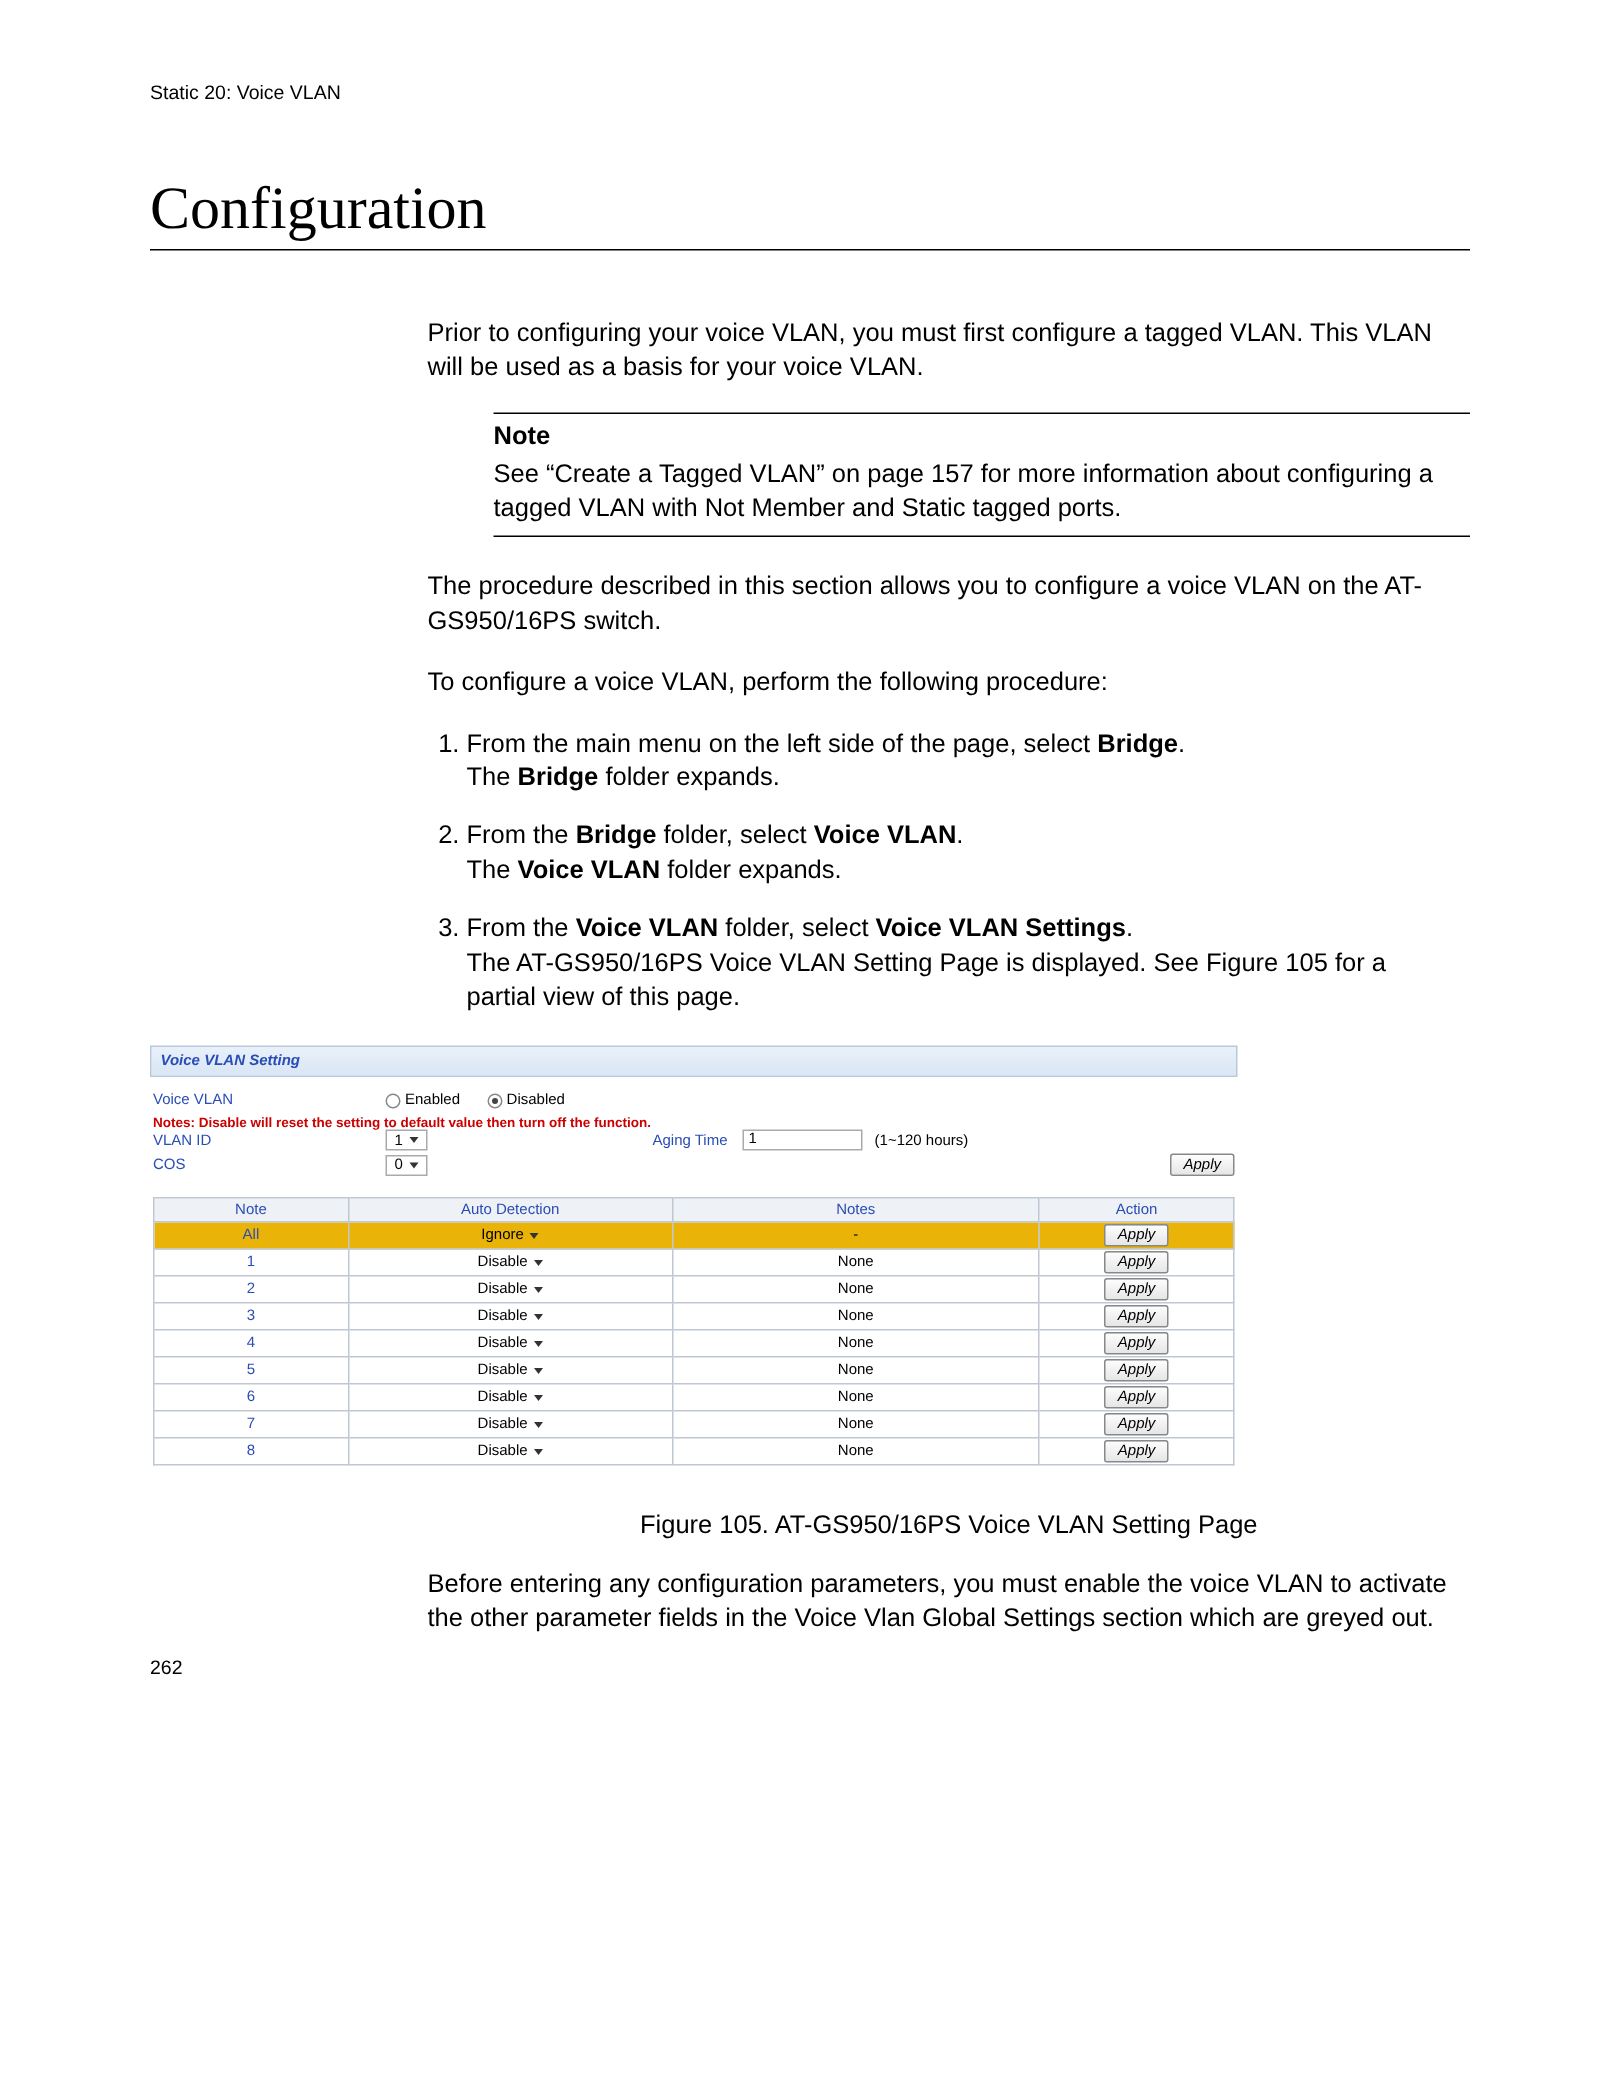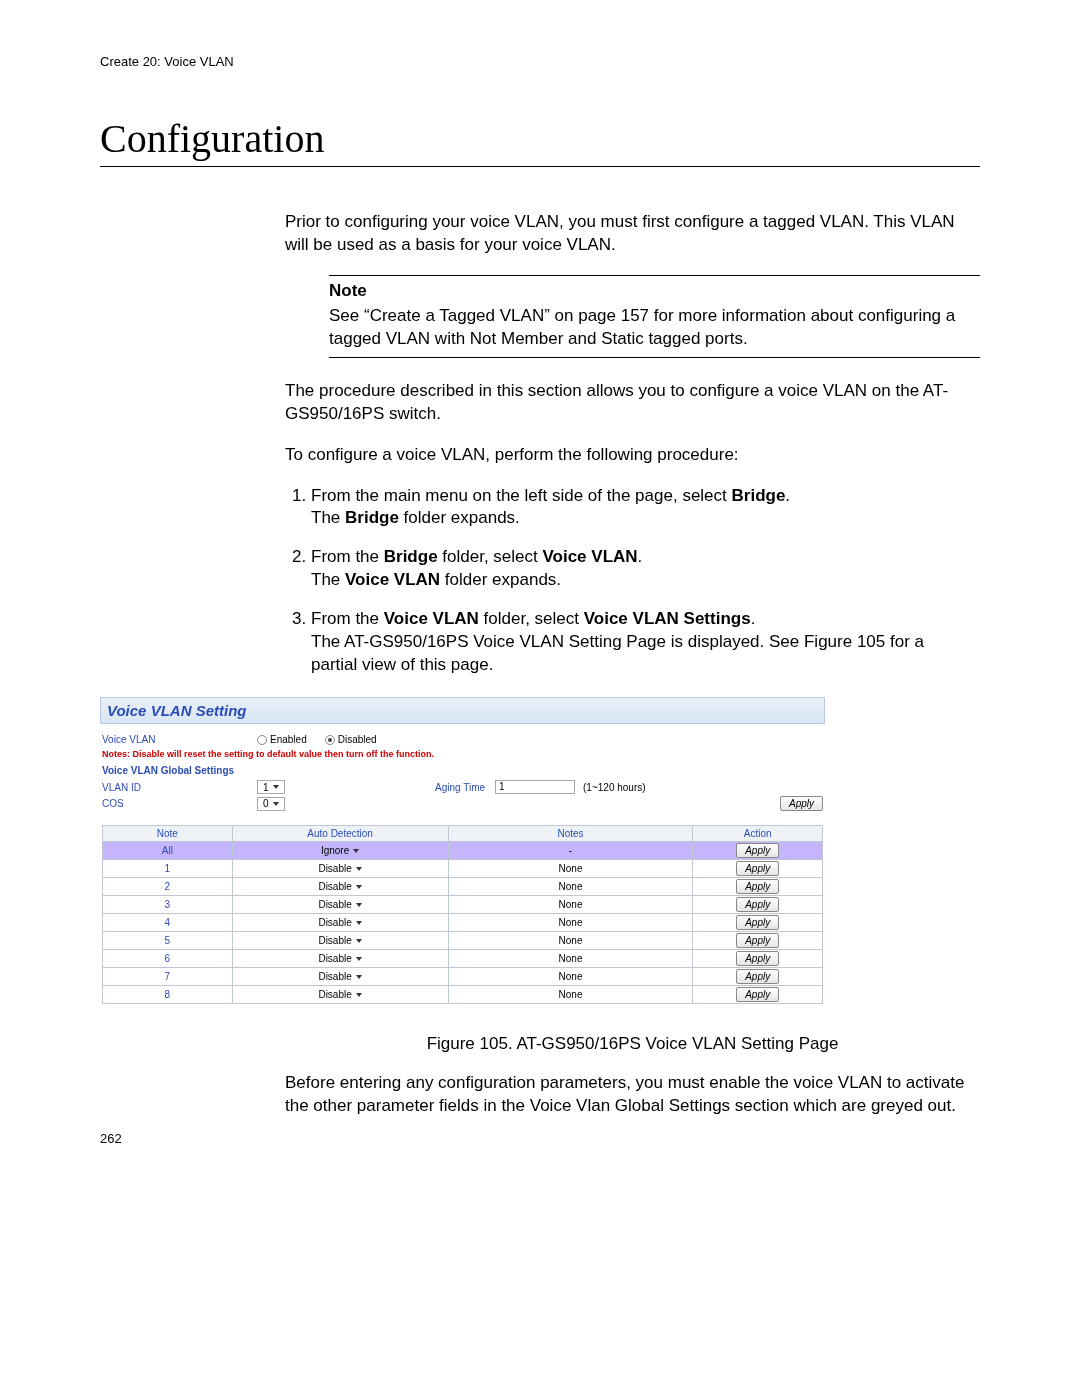--- a/index.html
+++ b/index.html
@@ -67,21 +67,21 @@
     font-size: 10px;
     color: #000;
   }
   .shot-header {
     background: linear-gradient(#e9f0f9, #d9e6f5);
     border: 1px solid #b9c8dc;
     padding: 4px 6px;
     font-style: italic;
     font-weight: bold;
     color: #2a4db5;
-    font-size: 15px;
+    font-size: 10px;
   }
   .shot-area {
     border: none;
     padding: 6px 2px;
   }
   .row-line { display: flex; align-items: center; margin: 4px 0; }
   .lbl-blue { color: #2a4db5; min-width: 155px; font-size: 10px;}
   .lbl-blue-b { color: #2a4db5; font-weight: bold; font-size: 10px; margin:6px 0 4px 0;}
   .radio {
     width: 10px; height: 10px; border: 1px solid #888;
@@ -127,39 +127,39 @@
   }
   table.port-tbl th {
     background:#eef1f5; color:#2a4db5; font-weight:normal;
     border:1px solid #bfc7d2; padding:2px 4px; text-align:center;
   }
   table.port-tbl td {
     border:1px solid #bfc7d2; padding:1px 4px; text-align:center;
     color:#000;
   }
   table.port-tbl td.port-col { color:#2a4db5; }
-  table.port-tbl tr.allrow td { background:#c4b5fd; }
+  table.port-tbl tr.allrow td { background:#eab308; }
   .cell-select {
     display:inline-flex; align-items:center; font-size:10px;
   }
   .cell-select .caret { margin-left:4px; }
 
   .fig-caption {
     text-align:center; font-size:17px; margin:22px 0 18px 0;
     margin-left:185px;
   }
   .pagenum {
     position:absolute; bottom:30px; left:100px; font-size:13px;
   }
 </style>
 </head>
 <body>
 
 <div class="page">
-  <div class="chapter-line">Create 20: Voice VLAN</div>
+  <div class="chapter-line">Static 20: Voice VLAN</div>
 
   <h1 class="section-title">Configuration</h1>
   <hr class="title-rule">
 
   <div class="body-col">
     <p>Prior to configuring your voice VLAN, you must first configure a tagged VLAN. This VLAN will be used as a basis for your voice VLAN.</p>
 
     <div class="note-block">
       <hr class="note-rule">
       <div class="note-head">Note</div>
@@ -191,21 +191,20 @@
     <div class="shot-area">
       <div class="row-line">
         <span class="lbl-blue">Voice VLAN</span>
         <span class="radio"></span>
         <span class="radio-lbl">Enabled</span>
         <span class="radio checked"></span>
         <span class="radio-lbl">Disabled</span>
       </div>
       <div class="warn">Notes: Disable will reset the setting to default value then turn off the function.</div>
 
-      <div class="lbl-blue-b">Voice VLAN Global Settings</div>
 
       <div class="global-row">
         <span class="lbl-blue">VLAN ID</span>
         <span class="mini-select">
           <span>1</span>
             <span class="caret"></span>
         </span>
         <span style="flex:0 0 150px"></span>
         <span class="lbl-blue" style="min-width:auto;margin-right:10px">Aging Time</span>
         <span class="mini-input">1</span>

